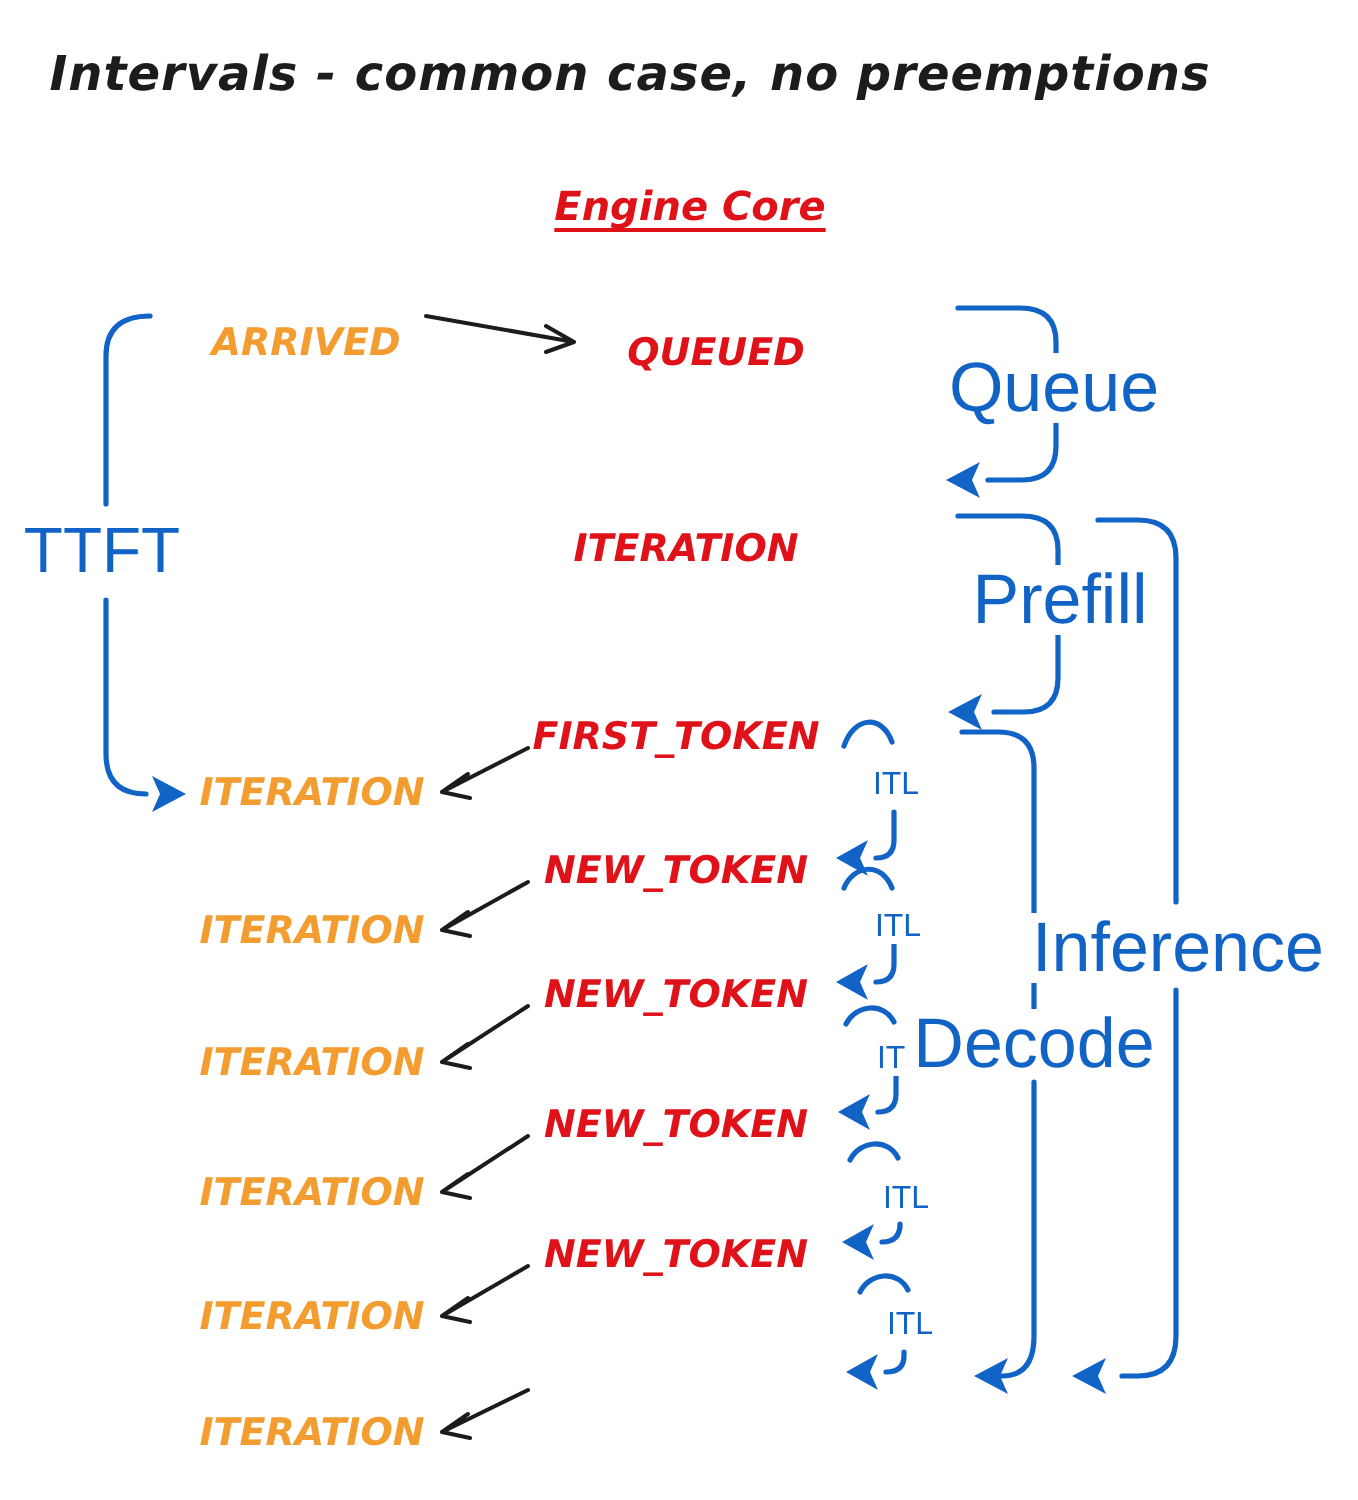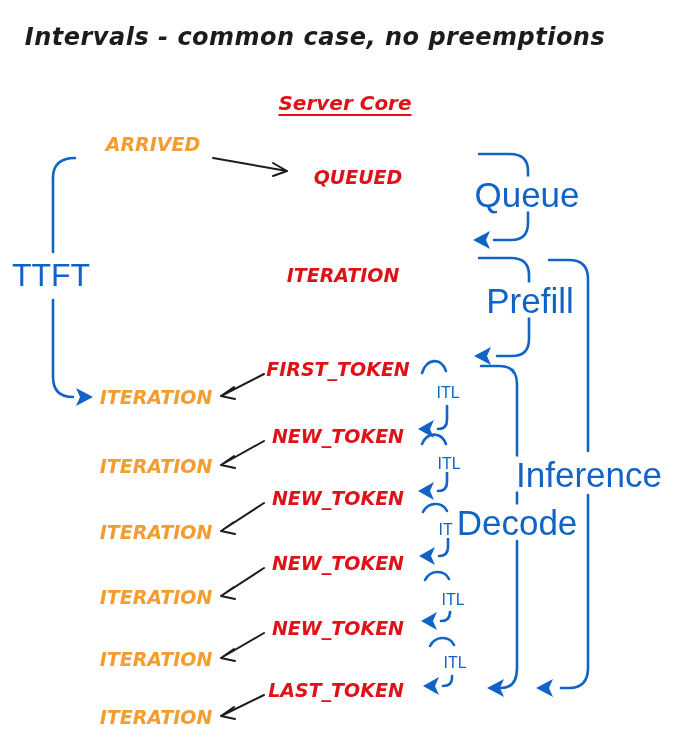--- a/index.html
+++ b/index.html
@@ -78,38 +78,37 @@
     <path class="blackstroke" d="M264,374 L221,396 M221,396 L234,387 M221,396 L235,399"></path>
     <path class="blackstroke" d="M264,441 L221,465 M221,465 L234,456 M221,465 L235,468"></path>
     <path class="blackstroke" d="M264,503 L221,531 M221,531 L234,522 M221,531 L235,534"></path>
     <path class="blackstroke" d="M264,568 L221,596 M221,596 L234,587 M221,596 L235,599"></path>
     <path class="blackstroke" d="M264,633 L221,658 M221,658 L234,649 M221,658 L235,661"></path>
     <path class="blackstroke" d="M264,695 L221,716 M221,716 L234,707 M221,716 L235,719"></path>
   </svg>
 
   <div class="lbl title hand" style="left:315px;top:37px;">Intervals - common case, no preemptions</div>
 
-  <div class="lbl colhead hand red" style="left:345px;top:103px;">Server Core</div>
+  <div class="lbl colhead hand red" style="left:345px;top:103px;">Engine Core</div>
 
-  <div class="lbl ev hand orange" style="left:153px;top:144px;">ARRIVED</div>
+  <div class="lbl ev hand orange" style="left:153px;top:172px;">ARRIVED</div>
   <div class="lbl ev hand orange" style="left:156px;top:397px;">ITERATION</div>
   <div class="lbl ev hand orange" style="left:156px;top:466px;">ITERATION</div>
   <div class="lbl ev hand orange" style="left:156px;top:532px;">ITERATION</div>
   <div class="lbl ev hand orange" style="left:156px;top:597px;">ITERATION</div>
   <div class="lbl ev hand orange" style="left:156px;top:659px;">ITERATION</div>
   <div class="lbl ev hand orange" style="left:156px;top:717px;">ITERATION</div>
 
   <div class="lbl ev hand red" style="left:358px;top:177px;">QUEUED</div>
   <div class="lbl ev hand red" style="left:343px;top:275px;">ITERATION</div>
   <div class="lbl ev hand red" style="left:338px;top:369px;">FIRST_TOKEN</div>
   <div class="lbl ev hand red" style="left:338px;top:436px;">NEW_TOKEN</div>
   <div class="lbl ev hand red" style="left:338px;top:498px;">NEW_TOKEN</div>
   <div class="lbl ev hand red" style="left:338px;top:563px;">NEW_TOKEN</div>
   <div class="lbl ev hand red" style="left:338px;top:628px;">NEW_TOKEN</div>
-  <div class="lbl ev hand red" style="left:336px;top:690px;">LAST_TOKEN</div>
 
   <div class="lbl blue-lbl mid" style="left:51px;top:275px;">TTFT</div>
   <div class="lbl blue-lbl big" style="left:527px;top:194px;">Queue</div>
   <div class="lbl blue-lbl big" style="left:530px;top:300px;">Prefill</div>
   <div class="lbl blue-lbl itl" style="left:448px;top:393px;">ITL</div>
   <div class="lbl blue-lbl itl" style="left:449px;top:464px;">ITL</div>
   <div class="lbl blue-lbl itl" style="left:450px;top:530px;">ITL</div>
   <div class="lbl blue-lbl itl" style="left:453px;top:600px;">ITL</div>
   <div class="lbl blue-lbl itl" style="left:455px;top:663px;">ITL</div>
   <div class="lbl blue-lbl big" style="left:517px;top:522px;">Decode</div>

